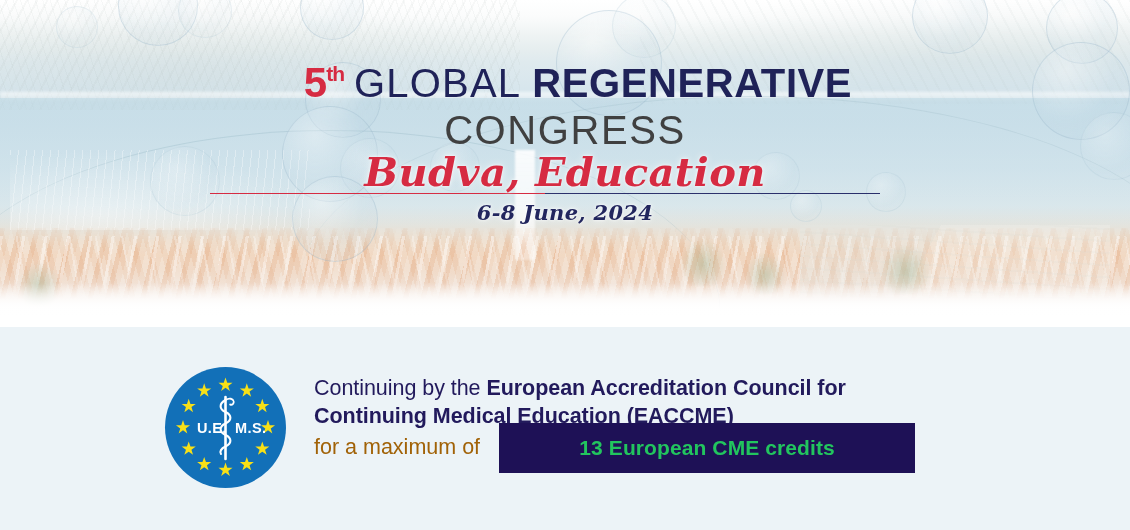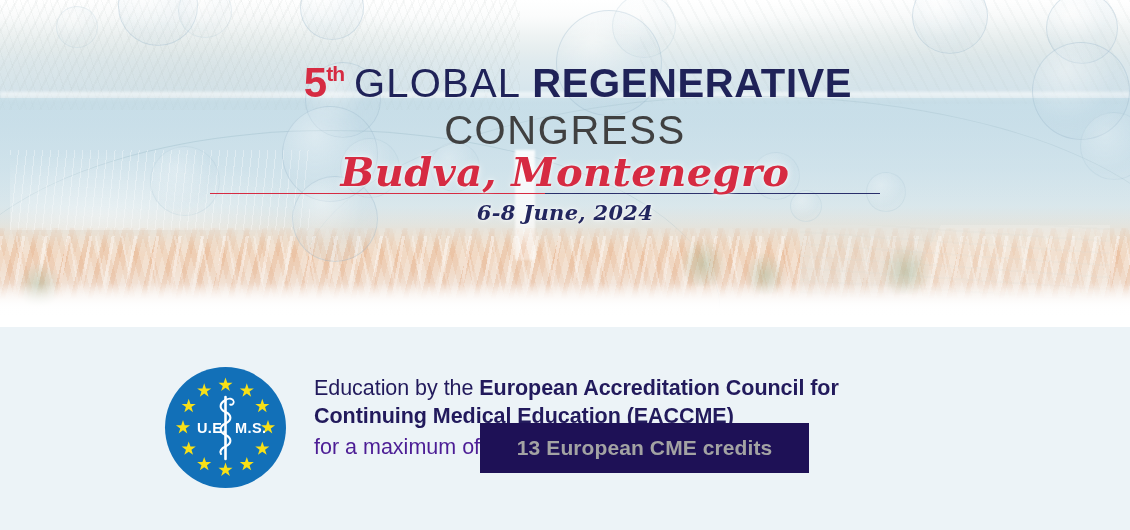--- a/index.html
+++ b/index.html
@@ -333,31 +333,32 @@
 
   .accred-row {
     position: absolute;
     left: 314px; top: 85px;
     width: 700px;
     height: 72px;
     display: flex;
     align-items: center;
   }
   .accred-maxlabel {
-    color: #4c1d95;
+    color: #a16207;
     font-size: 21.5px;
     font-weight: 400;
     line-height: 1;
     white-space: nowrap;
   }
   .cme-badge {
-    width: 329px;
+    margin-left: 19px;
+    width: 416px;
     height: 50px;
     background: #1e1156;
-    color: #a3a3a3;
+    color: #22c55e;
     font-size: 21px;
     font-weight: 700;
     letter-spacing: .1px;
     display: flex;
     align-items: center;
     justify-content: center;
     white-space: nowrap;
   }
 </style>
 </head>
@@ -407,21 +408,21 @@
 
     <div class="line-main">
       <span class="ordinal"><span>5</span><sup>th</sup></span><span class="word-global">GLOBAL</span><span class="word-regen">REGENERATIVE</span>
     </div>
 
     <div class="line-congress">CONGRESS</div>
 
     <div class="rule rule-left"></div>
     <div class="rule rule-right"></div>
 
-    <div class="line-city">Budva, Montenegro</div>
+    <div class="line-city">Budva, Education</div>
     <div class="line-date">6-8 June, 2024</div>
   </div>
 
   <div class="banner-fade"></div>
 </div>
 
 <div class="accred">
   <div class="accred-inner">
 
     <div class="uems">
@@ -453,21 +454,21 @@
           <path d="M60.5 33 C64.5 30.5 68 31.6 68.6 34.4 C69.1 36.8 67.3 38.3 65.2 37.6" fill="none" stroke="#ffffff" stroke-width="1.9" stroke-linecap="round"></path>
           <circle cx="66.6" cy="34.6" r="1.05" fill="#1270b8"></circle>
         </g>
         <text x="32" y="65.5" fill="#ffffff" font-family="Liberation Sans, sans-serif" font-size="14.5" font-weight="700" letter-spacing="0.4">U.E.</text>
         <text x="70" y="65.5" fill="#ffffff" font-family="Liberation Sans, sans-serif" font-size="14.5" font-weight="700" letter-spacing="0.4">M.S.</text>
       </svg>
     </div>
 
     <div class="accred-text">
       <div class="accred-head">
-        <span>Education by the </span><span class="b">European Accreditation Council for Continuing Medical Education (EACCME)</span>
+        <span>Continuing by the </span><span class="b">European Accreditation Council for Continuing Medical Education (EACCME)</span>
       </div>
     </div>
 
     <div class="accred-row">
       <span class="accred-maxlabel">for a maximum of</span>
       <div class="cme-badge">13 European CME credits</div>
     </div>
 
   </div>
 </div>

